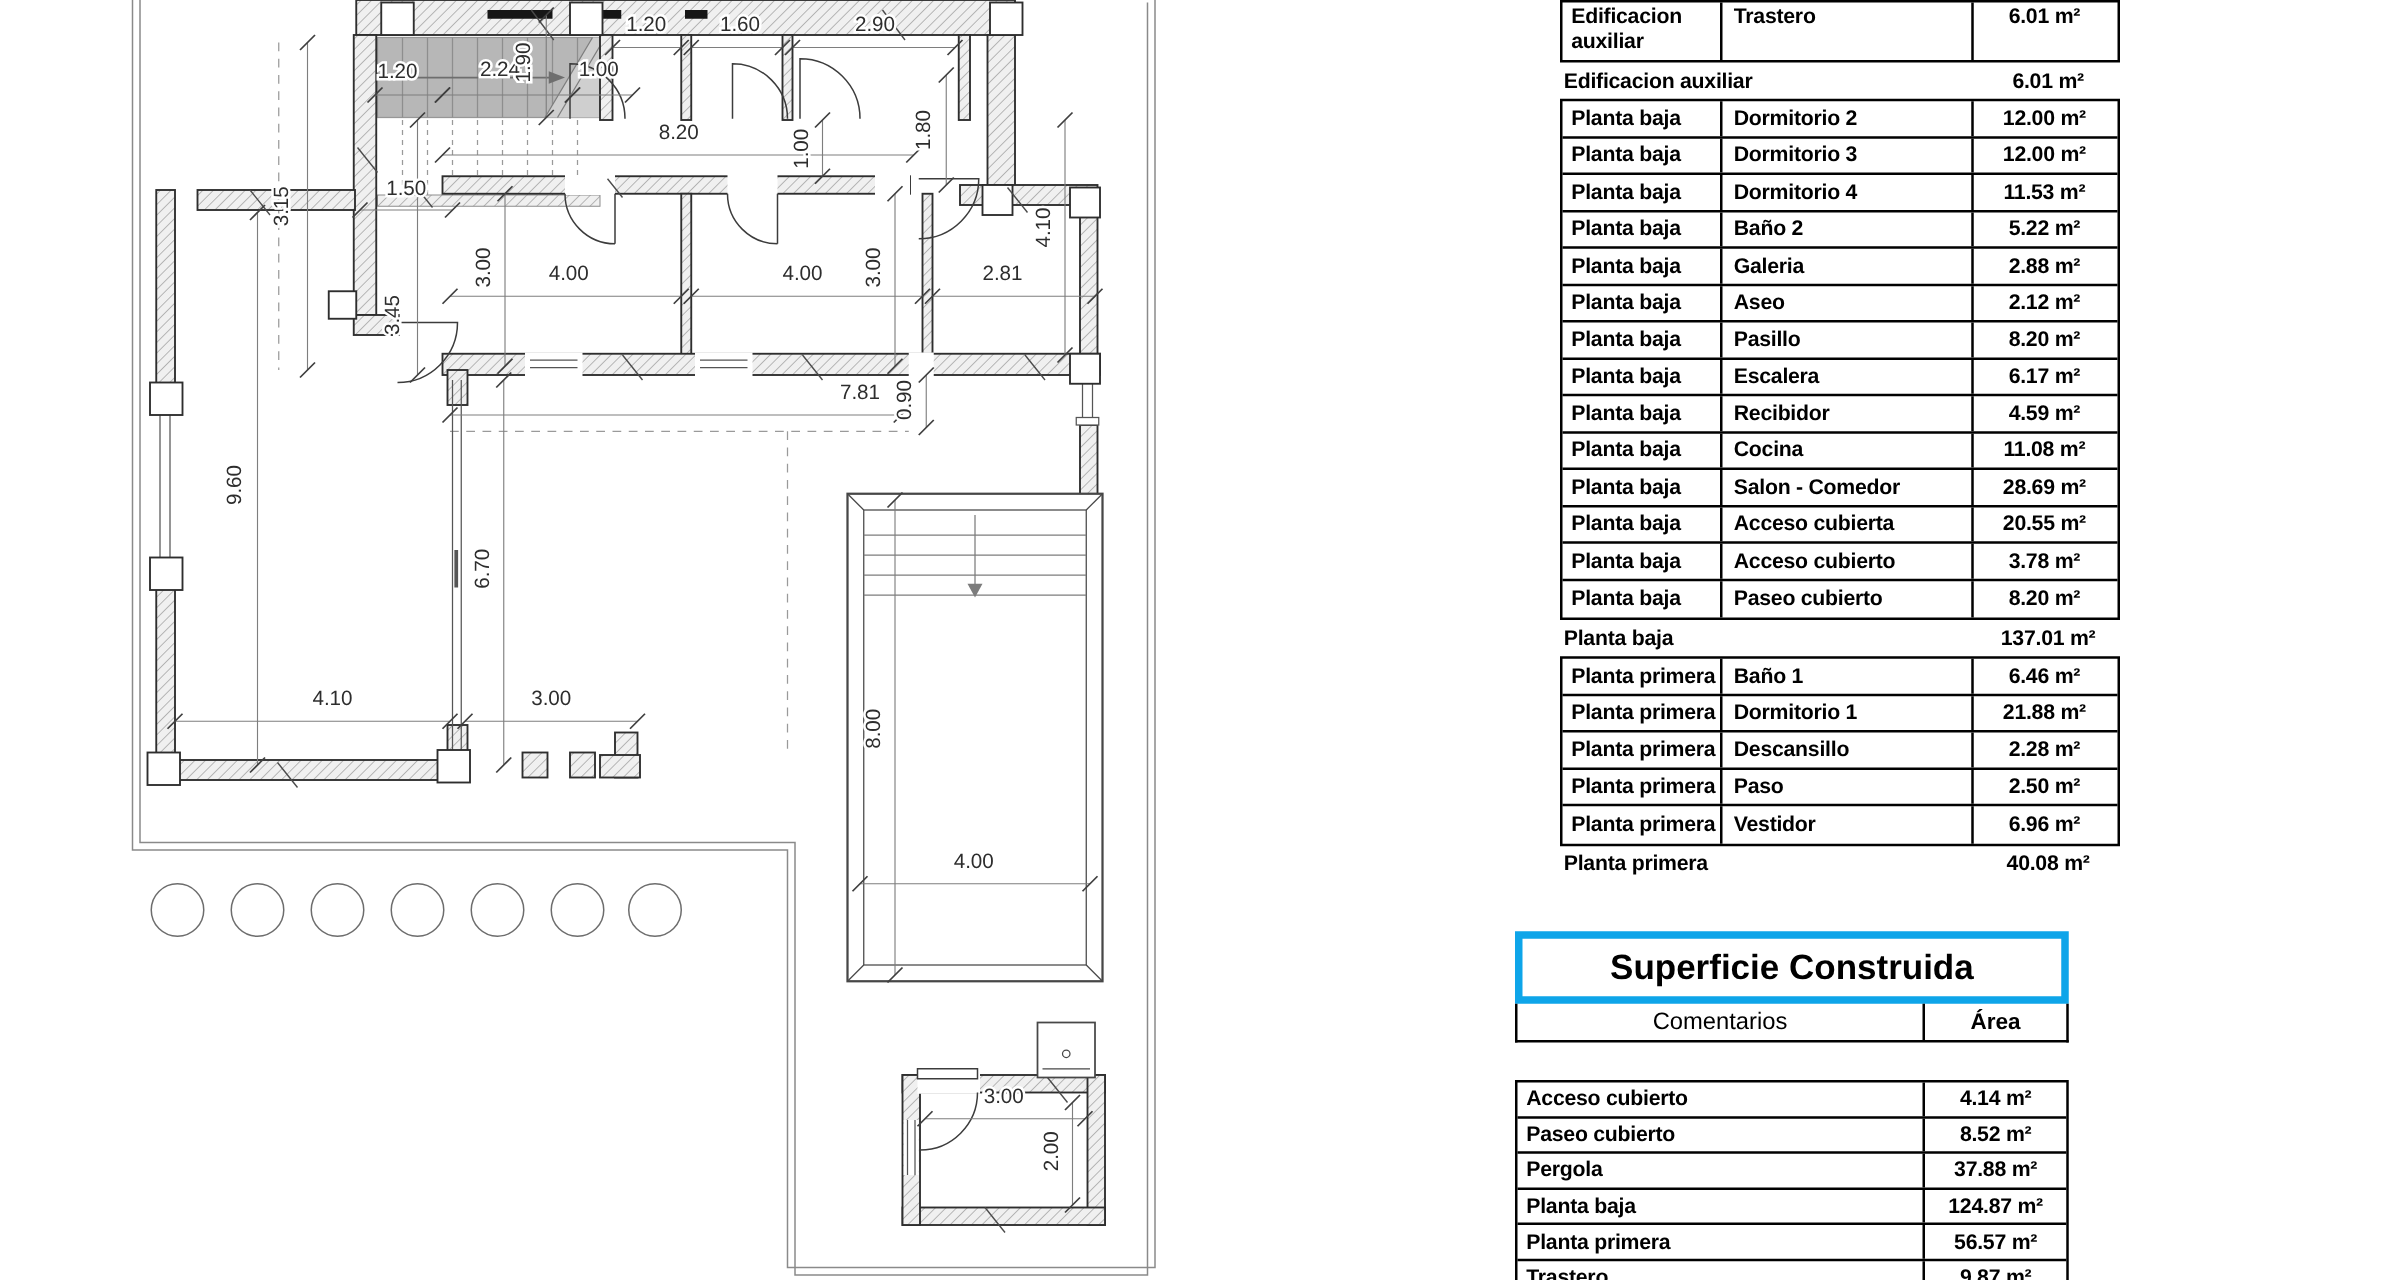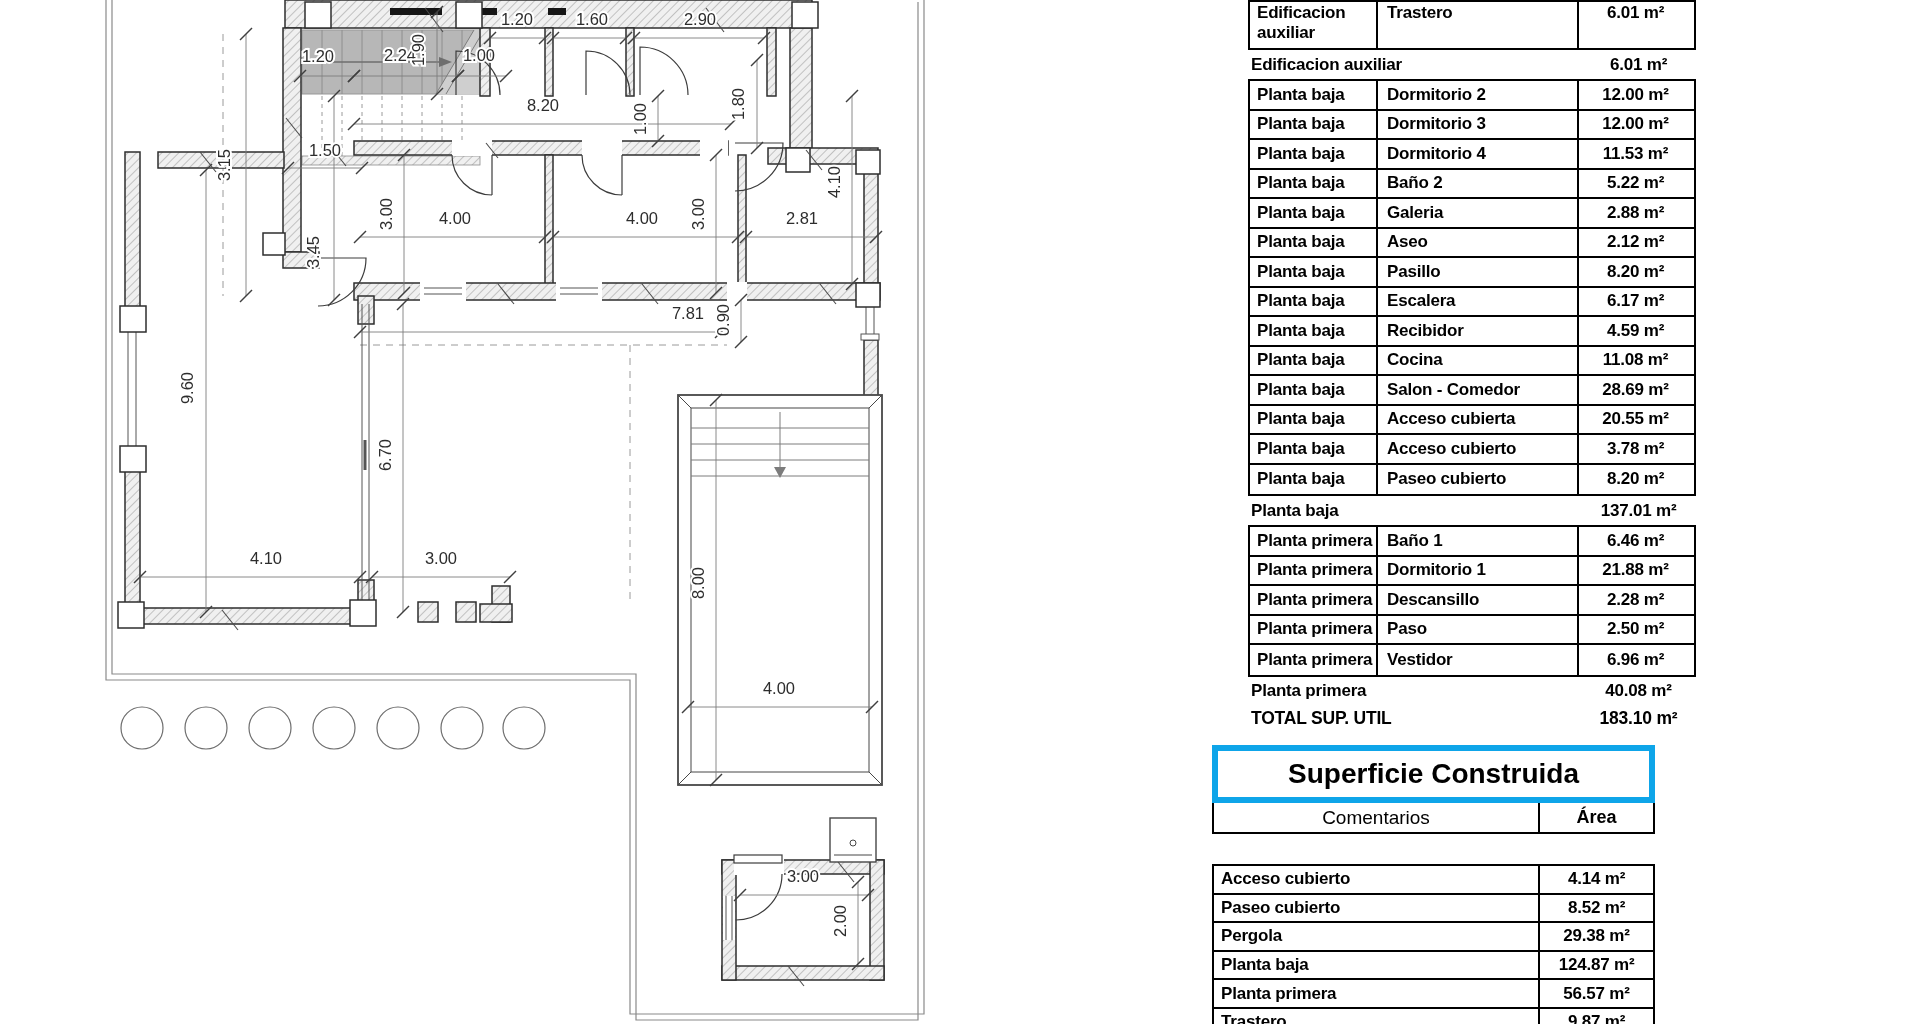--- a/index.html
+++ b/index.html
@@ -475,45 +475,41 @@
         <div class="srow">
           <div class="cell-floor">Planta primera</div>
           <div class="cell-room">Vestidor</div>
           <div class="cell-area">6.96 m²</div>
         </div>
       </div>
       <div class="subrow">
         <div class="lab">Planta primera</div>
         <div class="ar">40.08 m²</div>
       </div>
-      <div class="totrow">
-        <div class="lab">TOTAL SUP. UTIL</div>
-        <div class="ar">183.10 m²</div>
-      </div>
     </div>
 
   <div class="tblwrap" style="left:1212px;top:745px;width:443px;">
     <div class="sc-title">Superficie Construida</div>
     <div class="sc-head">
       <div class="c1">Comentarios</div>
       <div class="c2">Área</div>
     </div>
     <div class="sc-gap"></div>
     <div class="sec" id="sc-rows">
         <div class="scrow">
           <div class="c1">Acceso cubierto</div>
           <div class="c2">4.14 m²</div>
         </div>
         <div class="scrow">
           <div class="c1">Paseo cubierto</div>
           <div class="c2">8.52 m²</div>
         </div>
         <div class="scrow">
           <div class="c1">Pergola</div>
-          <div class="c2">29.38 m²</div>
+          <div class="c2">37.88 m²</div>
         </div>
         <div class="scrow">
           <div class="c1">Planta baja</div>
           <div class="c2">124.87 m²</div>
         </div>
         <div class="scrow">
           <div class="c1">Planta primera</div>
           <div class="c2">56.57 m²</div>
         </div>
         <div class="scrow">

